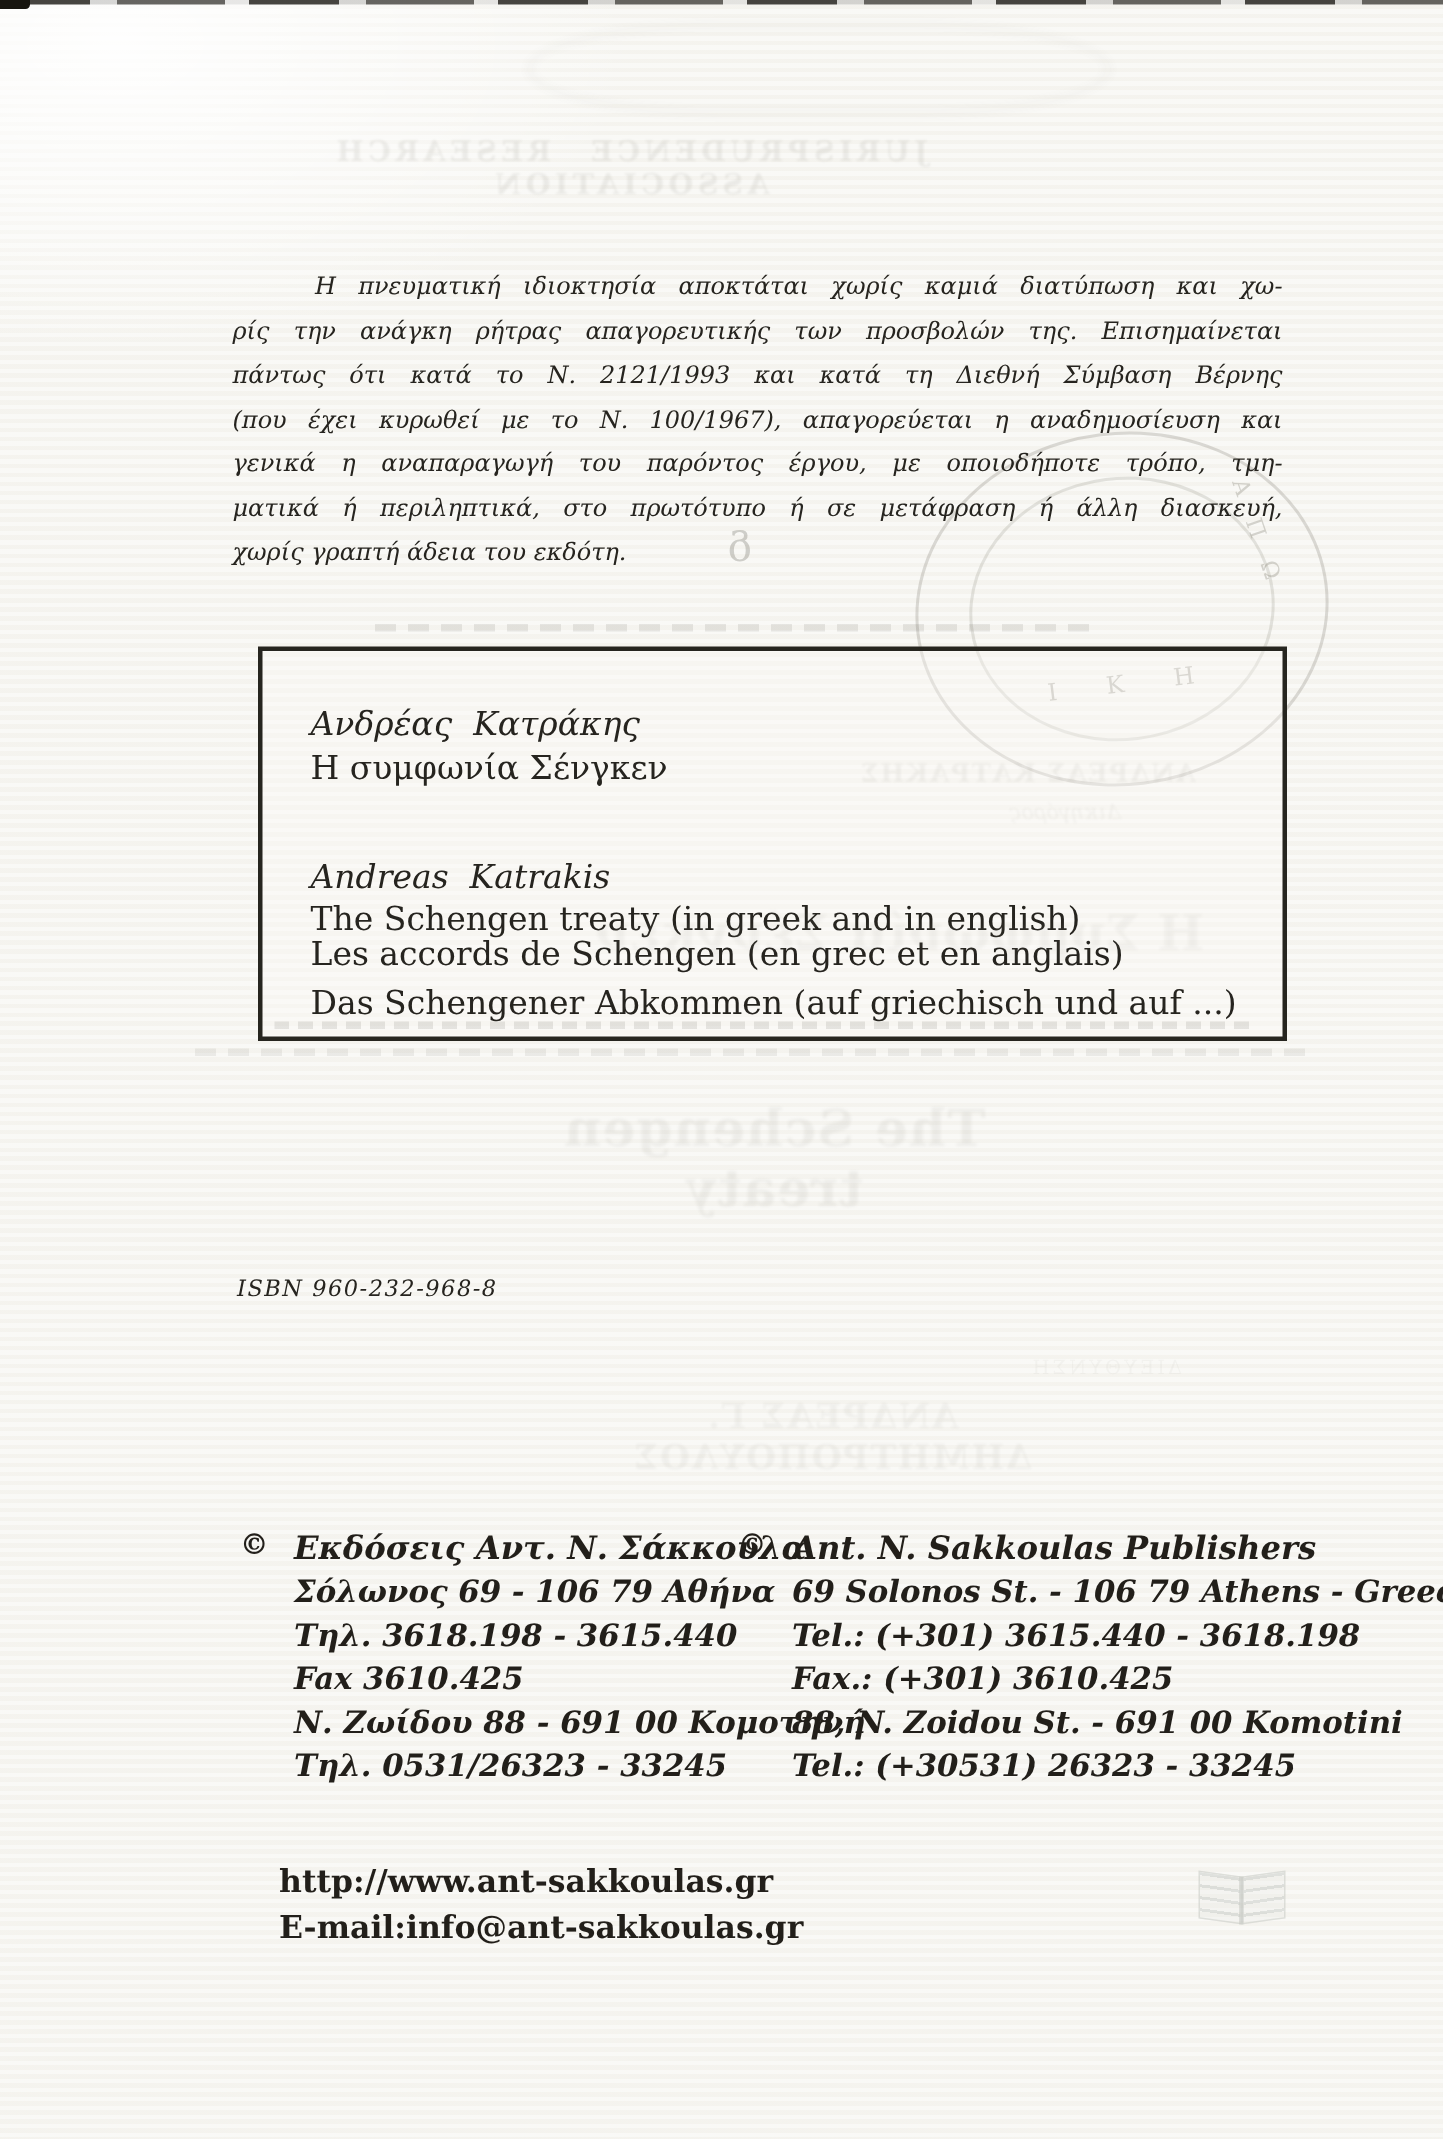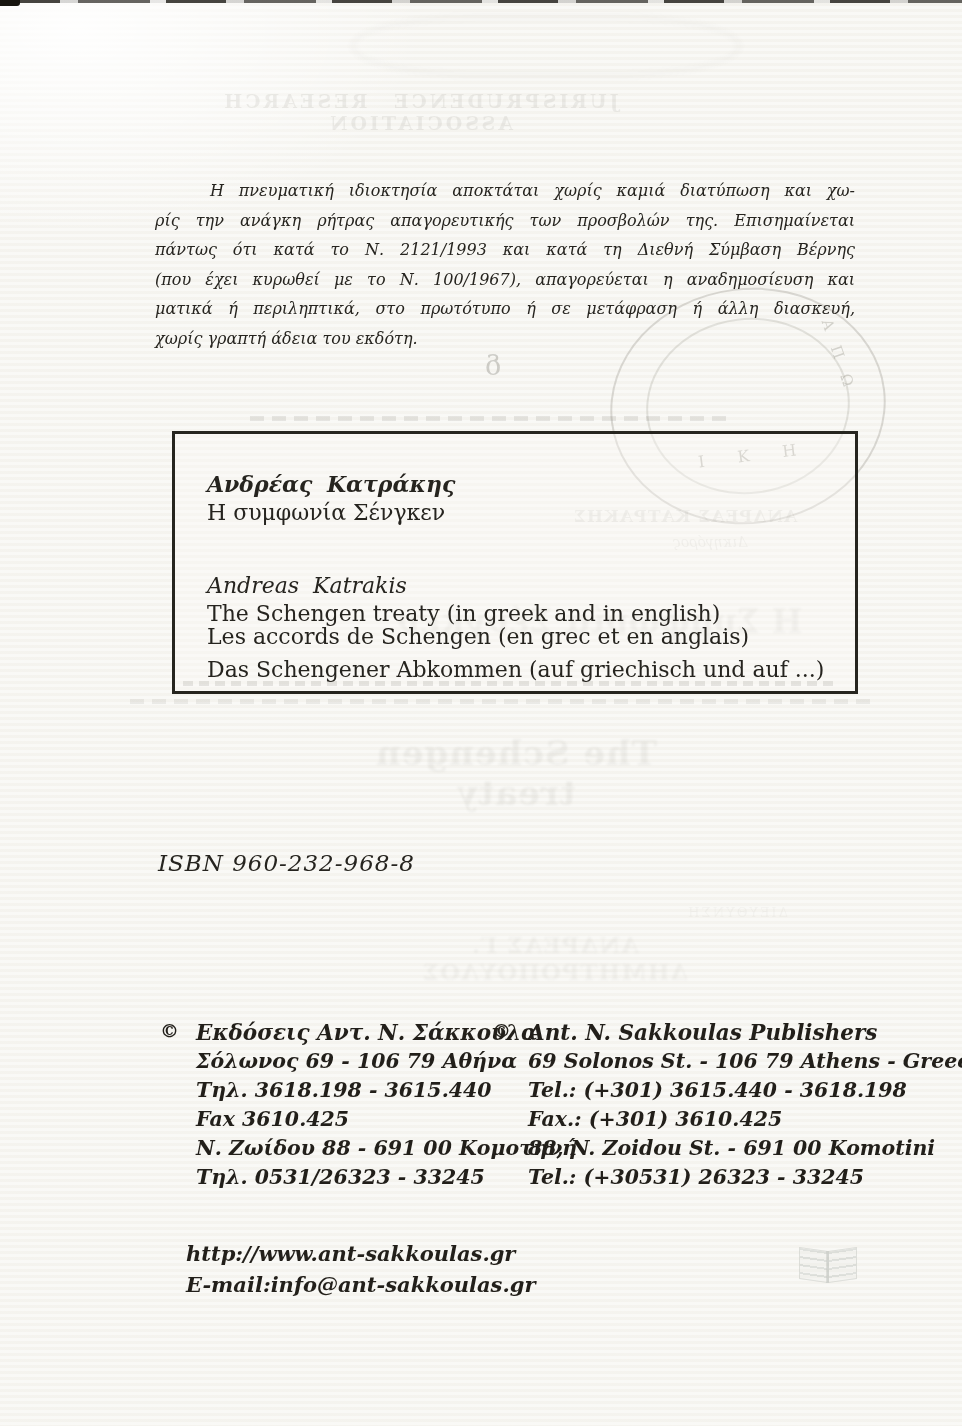--- a/index.html
+++ b/index.html
@@ -56,46 +56,46 @@
 
   
   .para{top:176px;left:155px;width:700px;font-size:16px;line-height:29.5px;}
   .para .jline{text-align:justify;text-align-last:justify;white-space:nowrap;}
   .para .jline.first{padding-left:55px;}
   .para .jline.last{text-align-last:left;white-space:normal;font-style:italic;}
 
   
   .tbox{top:431px;left:172px;width:680px;height:257px;border:3px solid #26251f;background:rgba(251,250,246,.35);}
   .tbox .line{position:absolute;left:32px;font-size:22px;white-space:nowrap;}
-  .tb-gr-author{top:37px;word-spacing:7px;font-weight:bold;}
+  .tb-gr-author{top:37px;word-spacing:7px;}
   .tb-gr-title{top:66px;}
   .tb-lat-author{top:139px;word-spacing:7px;}
   .tb-en{top:167px;}
   .tb-fr{top:190px;}
   .tb-de{top:223px;}
   .gb-author{position:absolute;right:58px;top:72px;font-size:17px;font-weight:bold;letter-spacing:1px;opacity:.09;filter:blur(.6px);}
   .gb-sub{position:absolute;right:108px;top:100px;font-size:14px;font-style:italic;opacity:.08;filter:blur(.6px);}
   .gb-big{position:absolute;right:52px;top:168px;font-size:33px;font-weight:bold;opacity:.07;filter:blur(1px);white-space:nowrap;}
   .gb-bottomrow{position:absolute;left:8px;bottom:5px;width:96%;height:5px;opacity:.13;
     background:repeating-linear-gradient(90deg,#55534a 0 10px,transparent 10px 16px);}
 
   
-  .isbn{top:850px;left:158px;font-size:23px;letter-spacing:1px;}
+  .isbn{top:850px;left:158px;font-size:15px;letter-spacing:1px;}
 
   
   .pub{top:1018px;font-size:20.5px;font-style:italic;font-weight:bold;color:#221f1a;}
   .pub-gr{left:160px;width:330px;}
   .pub-en{left:492px;width:430px;}
   .pub .csym{position:absolute;left:0;top:1px;font-size:19px;}
   .pub .plines{margin-left:36px;}
   .pub .pline{line-height:29px;white-space:nowrap;}
   .pub .pline.head{font-size:21.5px;}
 
   
-  .web{top:1238px;left:186px;font-size:21px;font-style:italic;font-weight:bold;line-height:31px;color:#221f1a;}
+  .web{top:1238px;left:186px;font-size:21px;font-weight:bold;line-height:31px;color:#221f1a;}
   .web div{white-space:nowrap;}
 
   
   .booklogo{top:1243px;left:797px;width:62px;height:46px;opacity:.5;}
   .booklogo .half{position:absolute;top:6px;width:27px;height:30px;border:1px solid #c3c6c0;
     background:
       repeating-linear-gradient(180deg, rgba(165,172,168,.55) 0 2px, transparent 2px 8px),
       rgba(228,230,225,.5);}
   .booklogo .lh{left:2px;transform:skewY(8deg);}
   .booklogo .rh{right:2px;transform:skewY(-8deg);}
@@ -118,20 +118,21 @@
     <div class="ring-inner"></div>
     <div class="letters">Ι Κ Η</div>
     <div class="arc-letters">Α Π Ω</div>
   </div>
 
   <div class="abs para ital">
     <div class="jline first">Η πνευματική ιδιοκτησία αποκτάται χωρίς καμιά διατύπωση και χω-</div>
     <div class="jline">ρίς την ανάγκη ρήτρας απαγορευτικής των προσβολών της. Επισημαίνεται</div>
     <div class="jline">πάντως ότι κατά το Ν. 2121/1993 και κατά τη Διεθνή Σύμβαση Βέρνης</div>
     <div class="jline">(που έχει κυρωθεί με το Ν. 100/1967), απαγορεύεται η αναδημοσίευση και</div>
+    <div class="jline">γενικά η αναπαραγωγή του παρόντος έργου, με οποιοδήποτε τρόπο, τμη-</div>
     <div class="jline">ματικά ή περιληπτικά, στο πρωτότυπο ή σε μετάφραση ή άλλη διασκευή,</div>
     <div class="jline last">χωρίς γραπτή άδεια του εκδότη.</div>
   </div>
 
   <div class="abs dash dash-above-box"></div>
 
   <div class="abs tbox">
     <div class="line ital tb-gr-author">Ανδρέας Κατράκης</div>
     <div class="line tb-gr-title">Η συμφωνία Σένγκεν</div>
     <div class="ghost mirror gb-author">ΑΝΔΡΕΑΣ ΚΑΤΡΑΚΗΣ</div>

